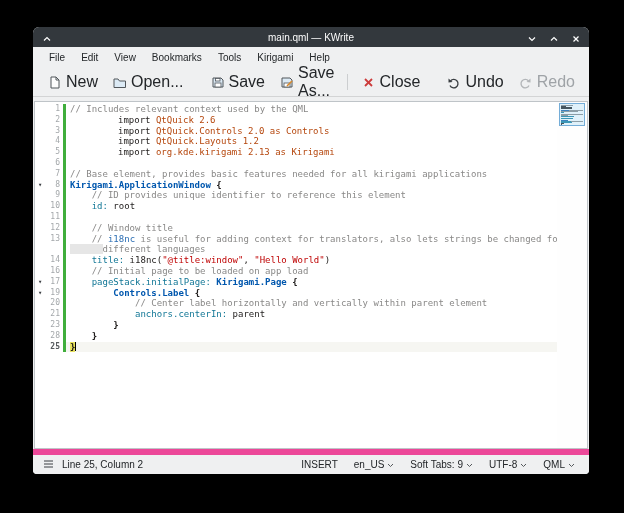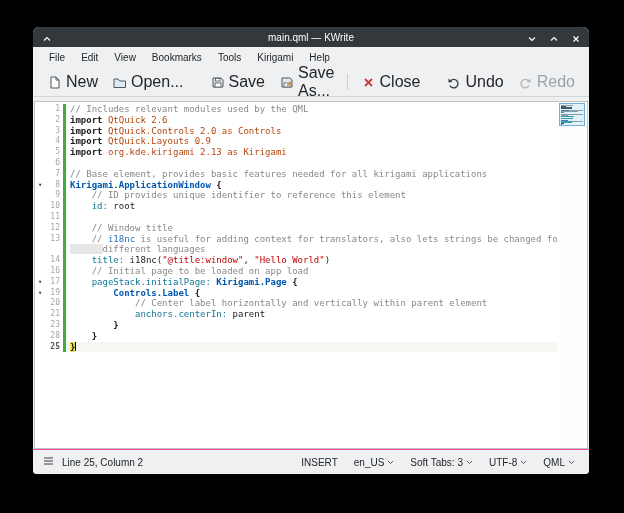--- a/index.html
+++ b/index.html
@@ -28,39 +28,39 @@
   .editor{position:absolute;top:74px;bottom:25px;left:1px;right:1px;background:#fff;border:1px solid #bfc4c8;display:flex;box-sizing:border-box;}
   .code-wrap{flex:1;overflow:hidden;padding-top:2px;}
   .row{display:flex;height:10.8px;line-height:10.8px;font-family:"DejaVu Sans Mono",monospace;font-size:9px;white-space:pre;}
   .fold{width:10px;text-align:center;font-size:7px;color:#3a3e42;flex:none;}
   .lnum{width:15px;text-align:right;color:#a3a7aa;font-size:8px;flex:none;padding-right:2px;}
   .lnum.curnum{color:#55595c;font-weight:bold;}
   .modbar{width:3px;background:#40ae3c;flex:none;margin-left:1px;}
   .ltext{flex:1;padding-left:4px;color:#1f1c1b;overflow:hidden;}
   .row.cur .ltext{background:#f6f6f2;}
   .tk-cm{color:#898887;}
-  .tk-kw{font-weight:bold;color:#1f1c1b;}
+  .tk-kw{font-weight:normal;color:#1f1c1b;margin-left:48px;}
   .tk-imp{color:#b5460c;}
   .tk-type{color:#0057ae;font-weight:bold;}
   .tk-prop{color:#127796;}
   .tk-str{color:#bf0303;}
   .tk-brace{font-weight:bold;color:#1f1c1b;}
   .tk-cmlink{color:#2a6db3;}
   .tk-brkmatch{background:#e9e35f;font-weight:bold;}
   .tk-wrapfill{background:#e6e6e6;}
   .caret{display:inline-block;width:1px;height:9px;background:#000;vertical-align:-1px;}
 
   
   .scrollcol{width:30px;flex:none;position:relative;background:#fefefe;}
   .minimap{position:absolute;top:1px;right:2px;width:26px;height:23px;border:1px solid #74add8;background:#fdfdfd;box-sizing:border-box;padding:1px 1px;}
   .minimap .ov{position:absolute;left:0;top:0;right:0;bottom:0;background:rgba(61,174,233,0.15);}
   .mbar{height:0.7px;margin-bottom:0.1px;}
 
   
-  .statusbar{position:absolute;bottom:0;left:0;right:0;height:25px;display:flex;align-items:center;font-size:10px;color:#232629;padding:0 10px;border-top:1px solid #ec4899;background:#eff0f1;box-sizing:border-box;}
+  .statusbar{position:absolute;bottom:0;left:0;right:0;height:25px;display:flex;align-items:center;font-size:10px;color:#232629;padding:0 10px;border-top:6px solid #ec4899;background:#eff0f1;box-sizing:border-box;}
   .sb-pos{margin-left:8px;}
   .sb-right{margin-left:auto;display:flex;gap:16px;align-items:center;margin-right:4px;}
   .sb-item{display:flex;align-items:center;gap:3px;}
   .chev{line-height:0;}
 </style>
 </head>
 <body>
 
 <div class="window">
 
@@ -166,24 +166,24 @@
             <path d="M10.5,6 A4.2,4.2 0 1 0 11,10.5" fill="none" stroke="#b2b5b8" stroke-width="1.3"></path>
             <path d="M12.5,3.5 L12.5,7.5 L8.5,7 Z" fill="#b2b5b8"></path>
           </svg>
       </span>
       <span>Redo</span>
     </div>
   </div>
 
   <div class="editor">
     <div class="code-wrap" id="code-area">
-        <div class="row"><span class="fold"></span><span class="lnum">1</span><span class="modbar"></span><span class="ltext"><span class="tk-cm">// Includes relevant modules used by the QML</span></span></div>
+        <div class="row"><span class="fold"></span><span class="lnum">1</span><span class="modbar"></span><span class="ltext"><span class="tk-cm">// Includes relevant context used by the QML</span></span></div>
         <div class="row"><span class="fold"></span><span class="lnum">2</span><span class="modbar"></span><span class="ltext"><span class="tk-kw">import</span><span> </span><span class="tk-imp">QtQuick 2.6</span></span></div>
         <div class="row"><span class="fold"></span><span class="lnum">3</span><span class="modbar"></span><span class="ltext"><span class="tk-kw">import</span><span> </span><span class="tk-imp">QtQuick.Controls 2.0 as Controls</span></span></div>
-        <div class="row"><span class="fold"></span><span class="lnum">4</span><span class="modbar"></span><span class="ltext"><span class="tk-kw">import</span><span> </span><span class="tk-imp">QtQuick.Layouts 0.9</span></span></div>
+        <div class="row"><span class="fold"></span><span class="lnum">4</span><span class="modbar"></span><span class="ltext"><span class="tk-kw">import</span><span> </span><span class="tk-imp">QtQuick.Layouts 1.2</span></span></div>
         <div class="row"><span class="fold"></span><span class="lnum">5</span><span class="modbar"></span><span class="ltext"><span class="tk-kw">import</span><span> </span><span class="tk-imp">org.kde.kirigami 2.13 as Kirigami</span></span></div>
         <div class="row"><span class="fold"></span><span class="lnum">6</span><span class="modbar"></span><span class="ltext"></span></div>
         <div class="row"><span class="fold"></span><span class="lnum">7</span><span class="modbar"></span><span class="ltext"><span class="tk-cm">// Base element, provides basic features needed for all kirigami applications</span></span></div>
         <div class="row"><span class="fold">▾</span><span class="lnum">8</span><span class="modbar"></span><span class="ltext"><span class="tk-type">Kirigami.ApplicationWindow</span><span> </span><span class="tk-brace">{</span></span></div>
         <div class="row"><span class="fold"></span><span class="lnum">9</span><span class="modbar"></span><span class="ltext"><span>    </span><span class="tk-cm">// ID provides unique identifier to reference this element</span></span></div>
         <div class="row"><span class="fold"></span><span class="lnum">10</span><span class="modbar"></span><span class="ltext"><span>    </span><span class="tk-prop">id:</span><span> root</span></span></div>
         <div class="row"><span class="fold"></span><span class="lnum">11</span><span class="modbar"></span><span class="ltext"></span></div>
         <div class="row"><span class="fold"></span><span class="lnum">12</span><span class="modbar"></span><span class="ltext"><span>    </span><span class="tk-cm">// Window title</span></span></div>
         <div class="row"><span class="fold"></span><span class="lnum">13</span><span class="modbar"></span><span class="ltext"><span>    </span><span class="tk-cm">// </span><span class="tk-cmlink">i18nc</span><span class="tk-cm"> is useful for adding context for translators, also lets strings be changed for</span></span></div>
         <div class="row"><span class="fold"></span><span class="lnum"></span><span class="modbar"></span><span class="ltext"><span class="tk-wrapfill">      </span><span class="tk-cm">different languages</span></span></div>
@@ -241,21 +241,21 @@
     <span class="sb-pos">Line 25, Column 2</span>
     <span class="sb-right">
       <span class="sb-item">INSERT</span>
       <span class="sb-item">
         <span>en_US</span>
         <span class="chev"><svg width="7" height="6">
               <polyline points="1,2 3.5,4.5 6,2" fill="none" stroke="#55595c" stroke-width="1"></polyline>
             </svg></span>
       </span>
       <span class="sb-item">
-        <span>Soft Tabs: 3</span>
+        <span>Soft Tabs: 9</span>
         <span class="chev"><svg width="7" height="6">
               <polyline points="1,2 3.5,4.5 6,2" fill="none" stroke="#55595c" stroke-width="1"></polyline>
             </svg></span>
       </span>
       <span class="sb-item">
         <span>UTF-8</span>
         <span class="chev"><svg width="7" height="6">
               <polyline points="1,2 3.5,4.5 6,2" fill="none" stroke="#55595c" stroke-width="1"></polyline>
             </svg></span>
       </span>

